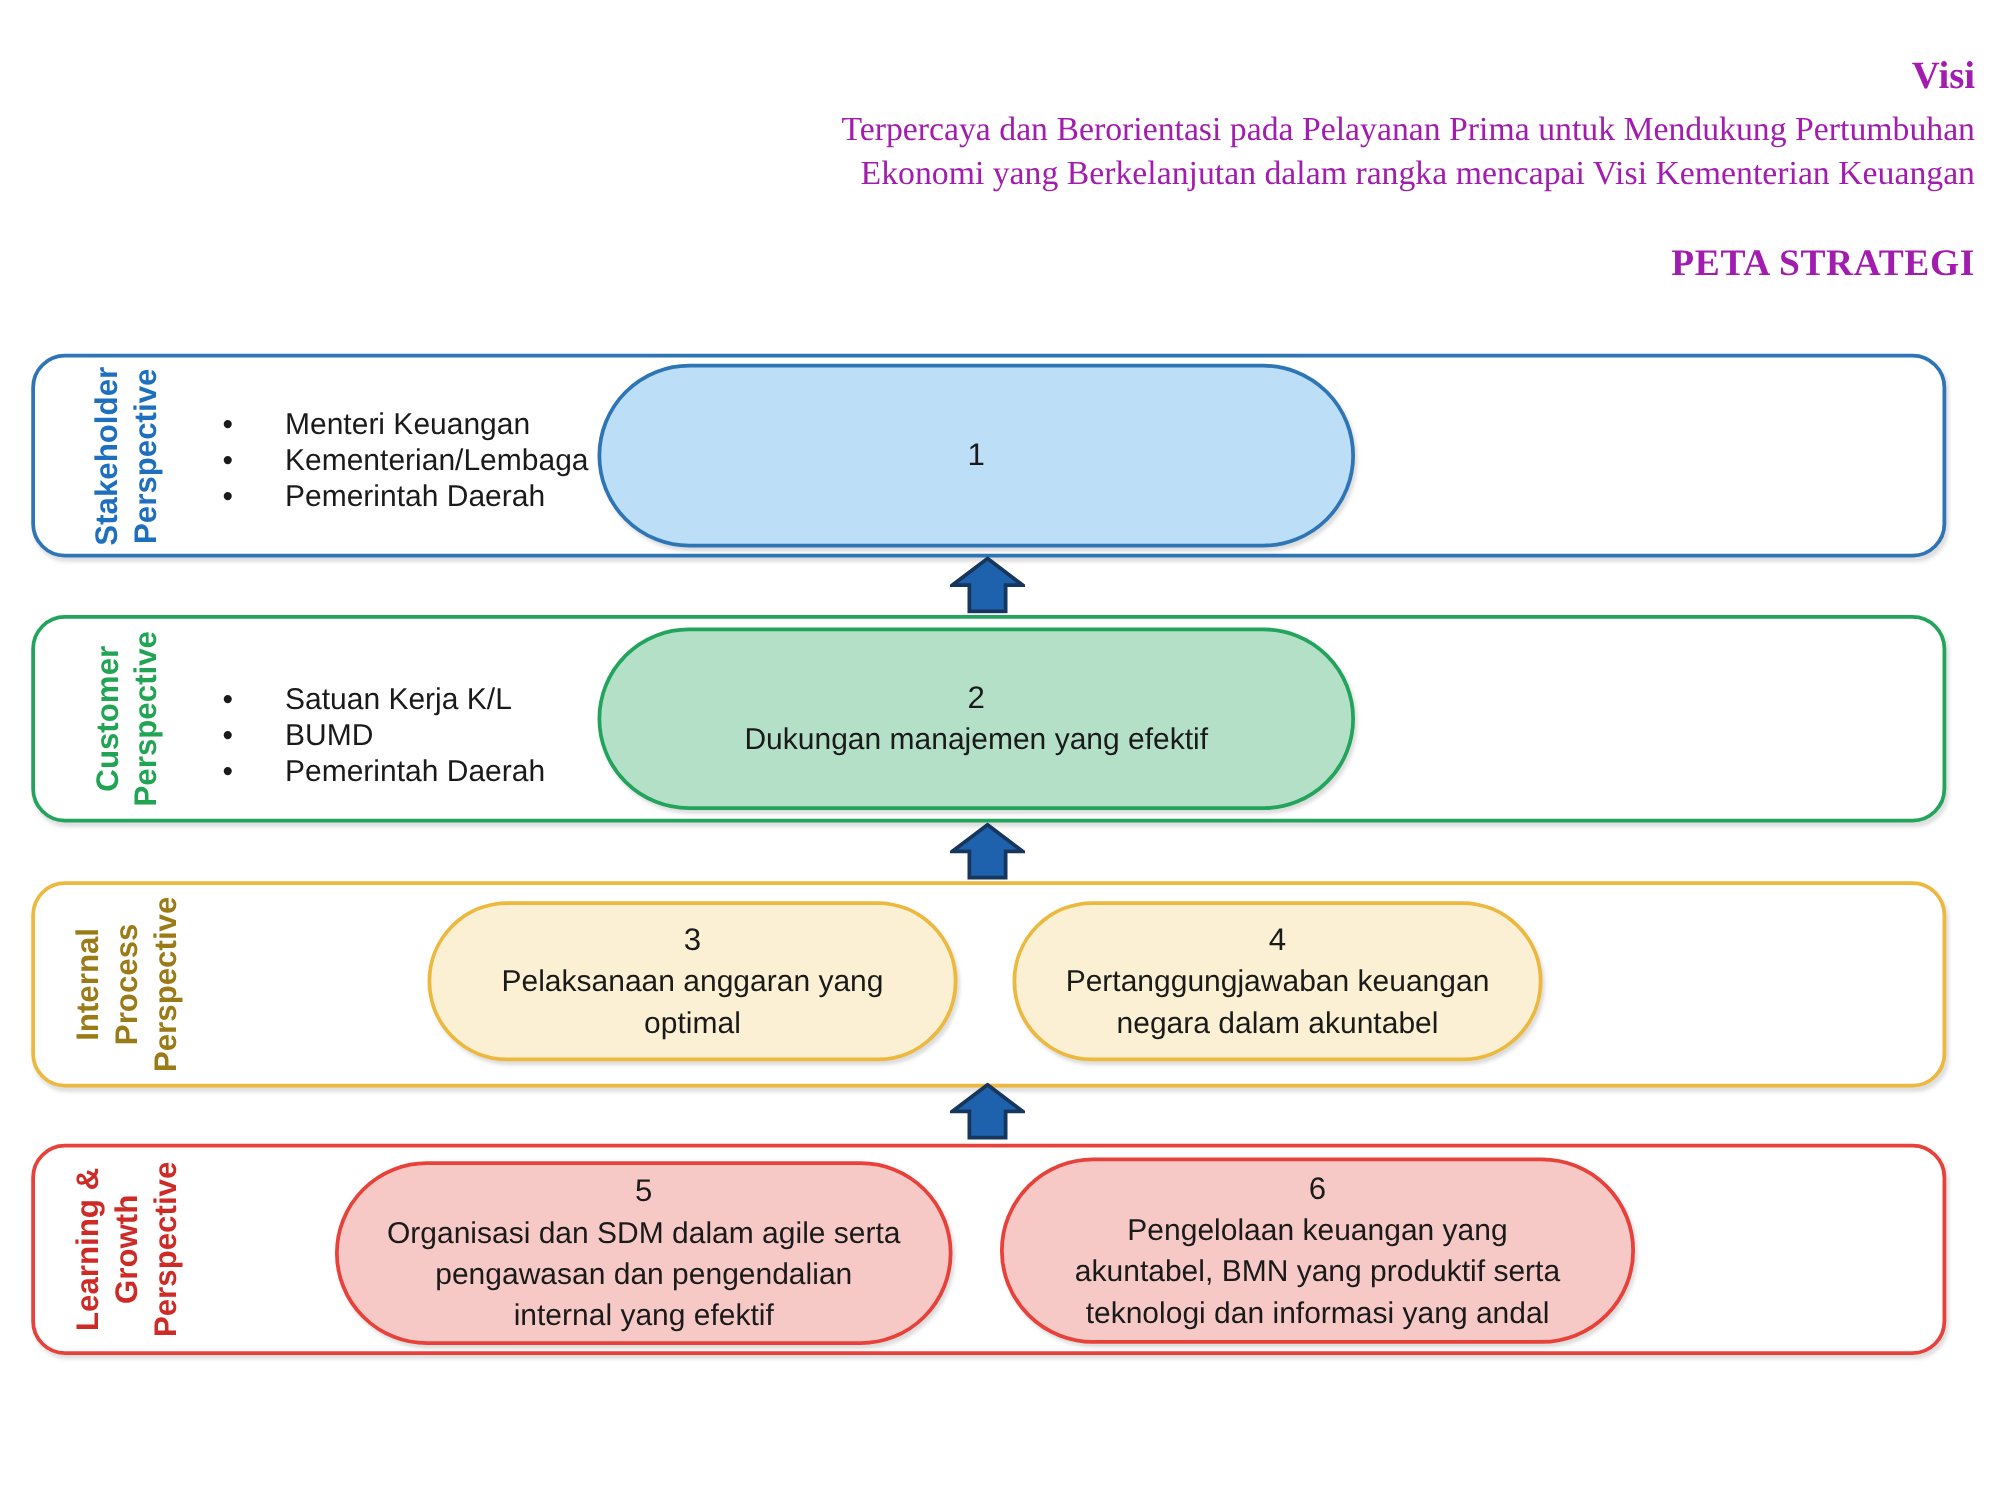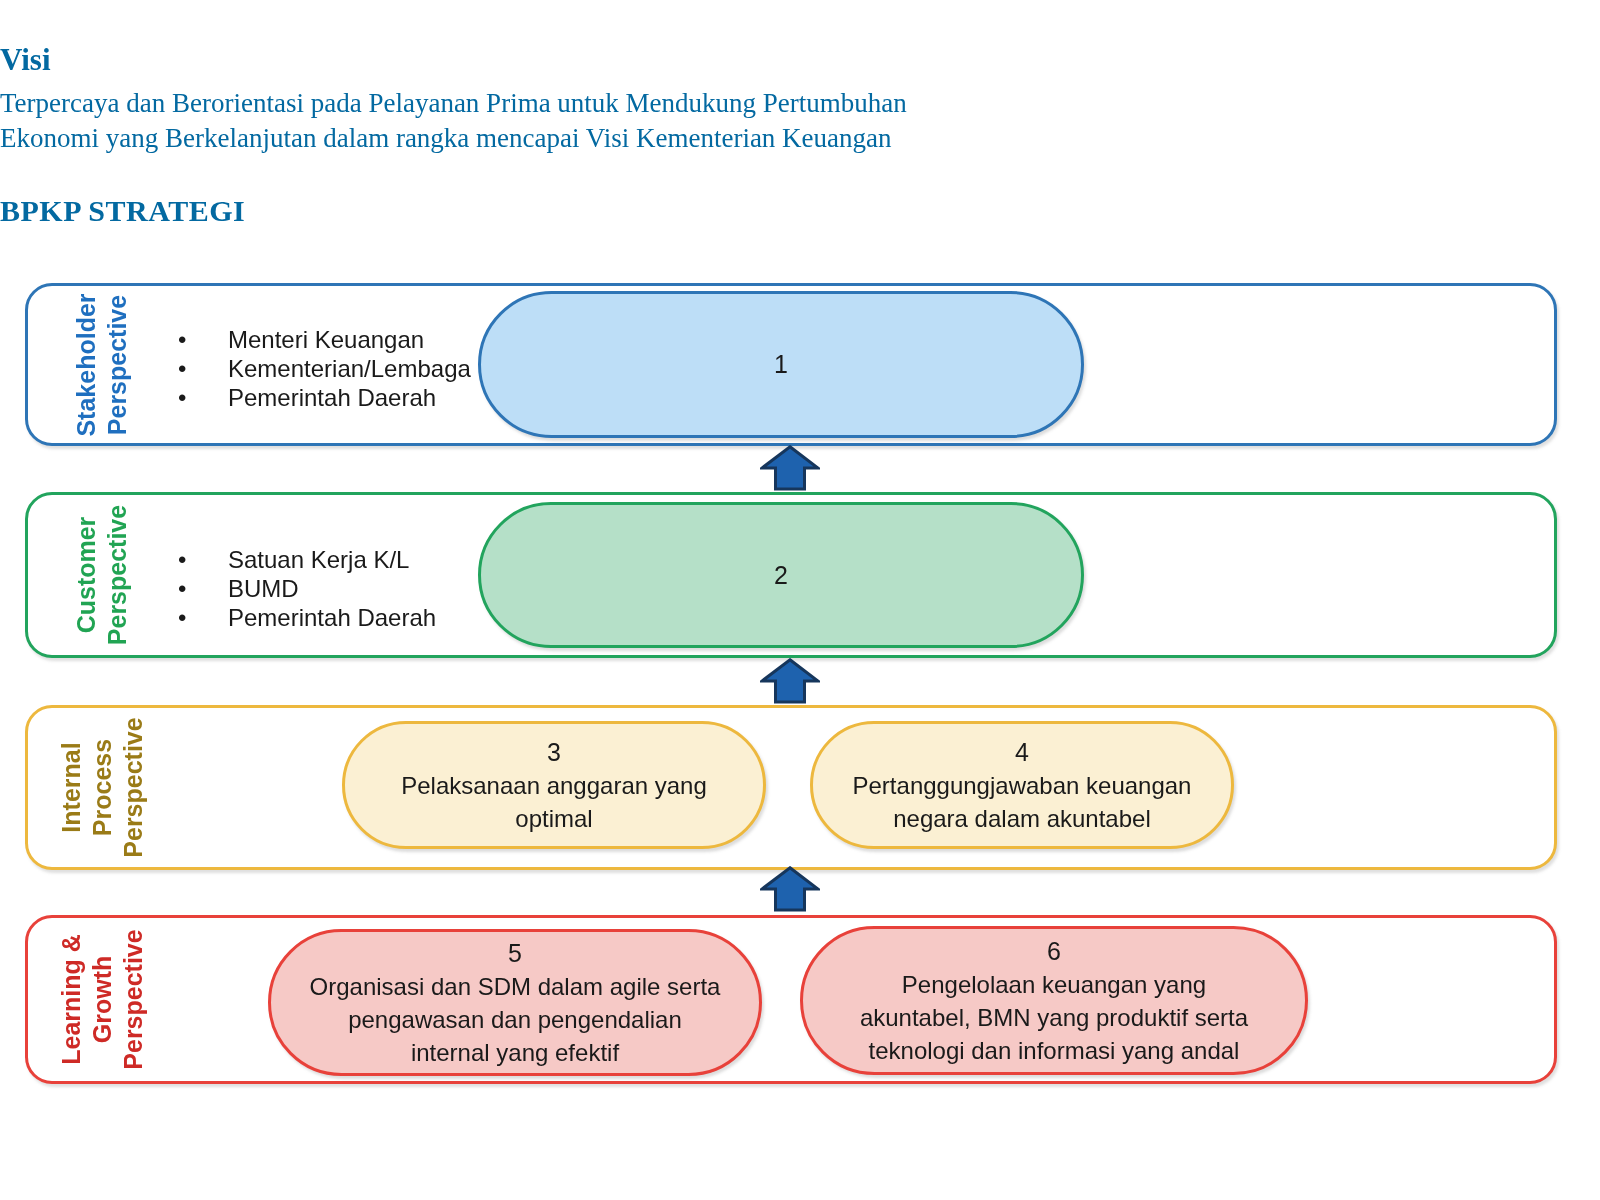--- a/index.html
+++ b/index.html
@@ -2,22 +2,22 @@
 <html><head>
 <meta charset="utf-8">
 <style>
   html,body { margin:0; padding:0; }
   body {
     width:1600px; height:1200px; background:#ffffff; position:relative;
     font-family:"Liberation Sans", sans-serif; color:#1a1a1a;
     overflow:hidden;
   }
   .header {
-    position:absolute; left:0; top:42px; width:1580px; text-align:left;
-    font-family:"Liberation Serif", serif; color:#0369a1;
+    position:absolute; left:0; top:42px; width:1580px; text-align:right;
+    font-family:"Liberation Serif", serif; color:#a21caf;
   }
   .visi-title { font-size:31px; font-weight:bold; margin:0 0 8px 0; }
   .vision-line { font-size:27px; line-height:35px; margin:0; }
   .map-title { font-size:30px; font-weight:bold; margin:38px 0 0 0; letter-spacing:0.5px; }
 
   .map { position:absolute; left:0; top:0; width:1600px; height:1200px; }
 
   .band {
     position:absolute; left:25px; width:1532px; box-sizing:border-box;
     border:3px solid var(--band-color,#888); border-radius:27px; background:#fff;
@@ -70,21 +70,21 @@
 </style>
 </head>
 <body>
 
 <div class="map" style="--arrow-fill: #1E62AE; --arrow-stroke: #16365C;">
 
   <div class="header">
     <h1 class="visi-title">Visi</h1>
     <p class="vision-line">Terpercaya dan Berorientasi pada Pelayanan Prima untuk Mendukung Pertumbuhan</p>
     <p class="vision-line">Ekonomi yang Berkelanjutan dalam rangka mencapai Visi Kementerian Keuangan</p>
-    <h2 class="map-title">BPKP STRATEGI</h2>
+    <h2 class="map-title">PETA STRATEGI</h2>
   </div>
 
   <div class="band band-0" style="--band-color: #2E75B6; --label-color: #1F6FBF;">
     <div class="vlabel">
       <div class="vlabel-text">Stakeholder
 Perspective</div>
     </div>
     <ul class="bullets bullets-0">
       <li>Menteri Keuangan</li>
       <li>Kementerian/Lembaga</li>
@@ -119,20 +119,21 @@
 Perspective</div>
     </div>
   </div>
 
   <div class="pill pill-p1" style="--pill-fill: #BDDEF7; --pill-border: #2E75B6;">
     <div class="pill-number">1</div>
   </div>
 
   <div class="pill pill-p2" style="--pill-fill: #B5E0C8; --pill-border: #22A45D;">
     <div class="pill-number">2</div>
+    <div class="pill-text">Dukungan manajemen yang efektif</div>
   </div>
 
   <div class="pill pill-p3" style="--pill-fill: #FBF0D3; --pill-border: #EDB83E;">
     <div class="pill-number">3</div>
     <div class="pill-text">Pelaksanaan anggaran yang
 optimal</div>
   </div>
 
   <div class="pill pill-p4" style="--pill-fill: #FBF0D3; --pill-border: #EDB83E;">
     <div class="pill-number">4</div>

